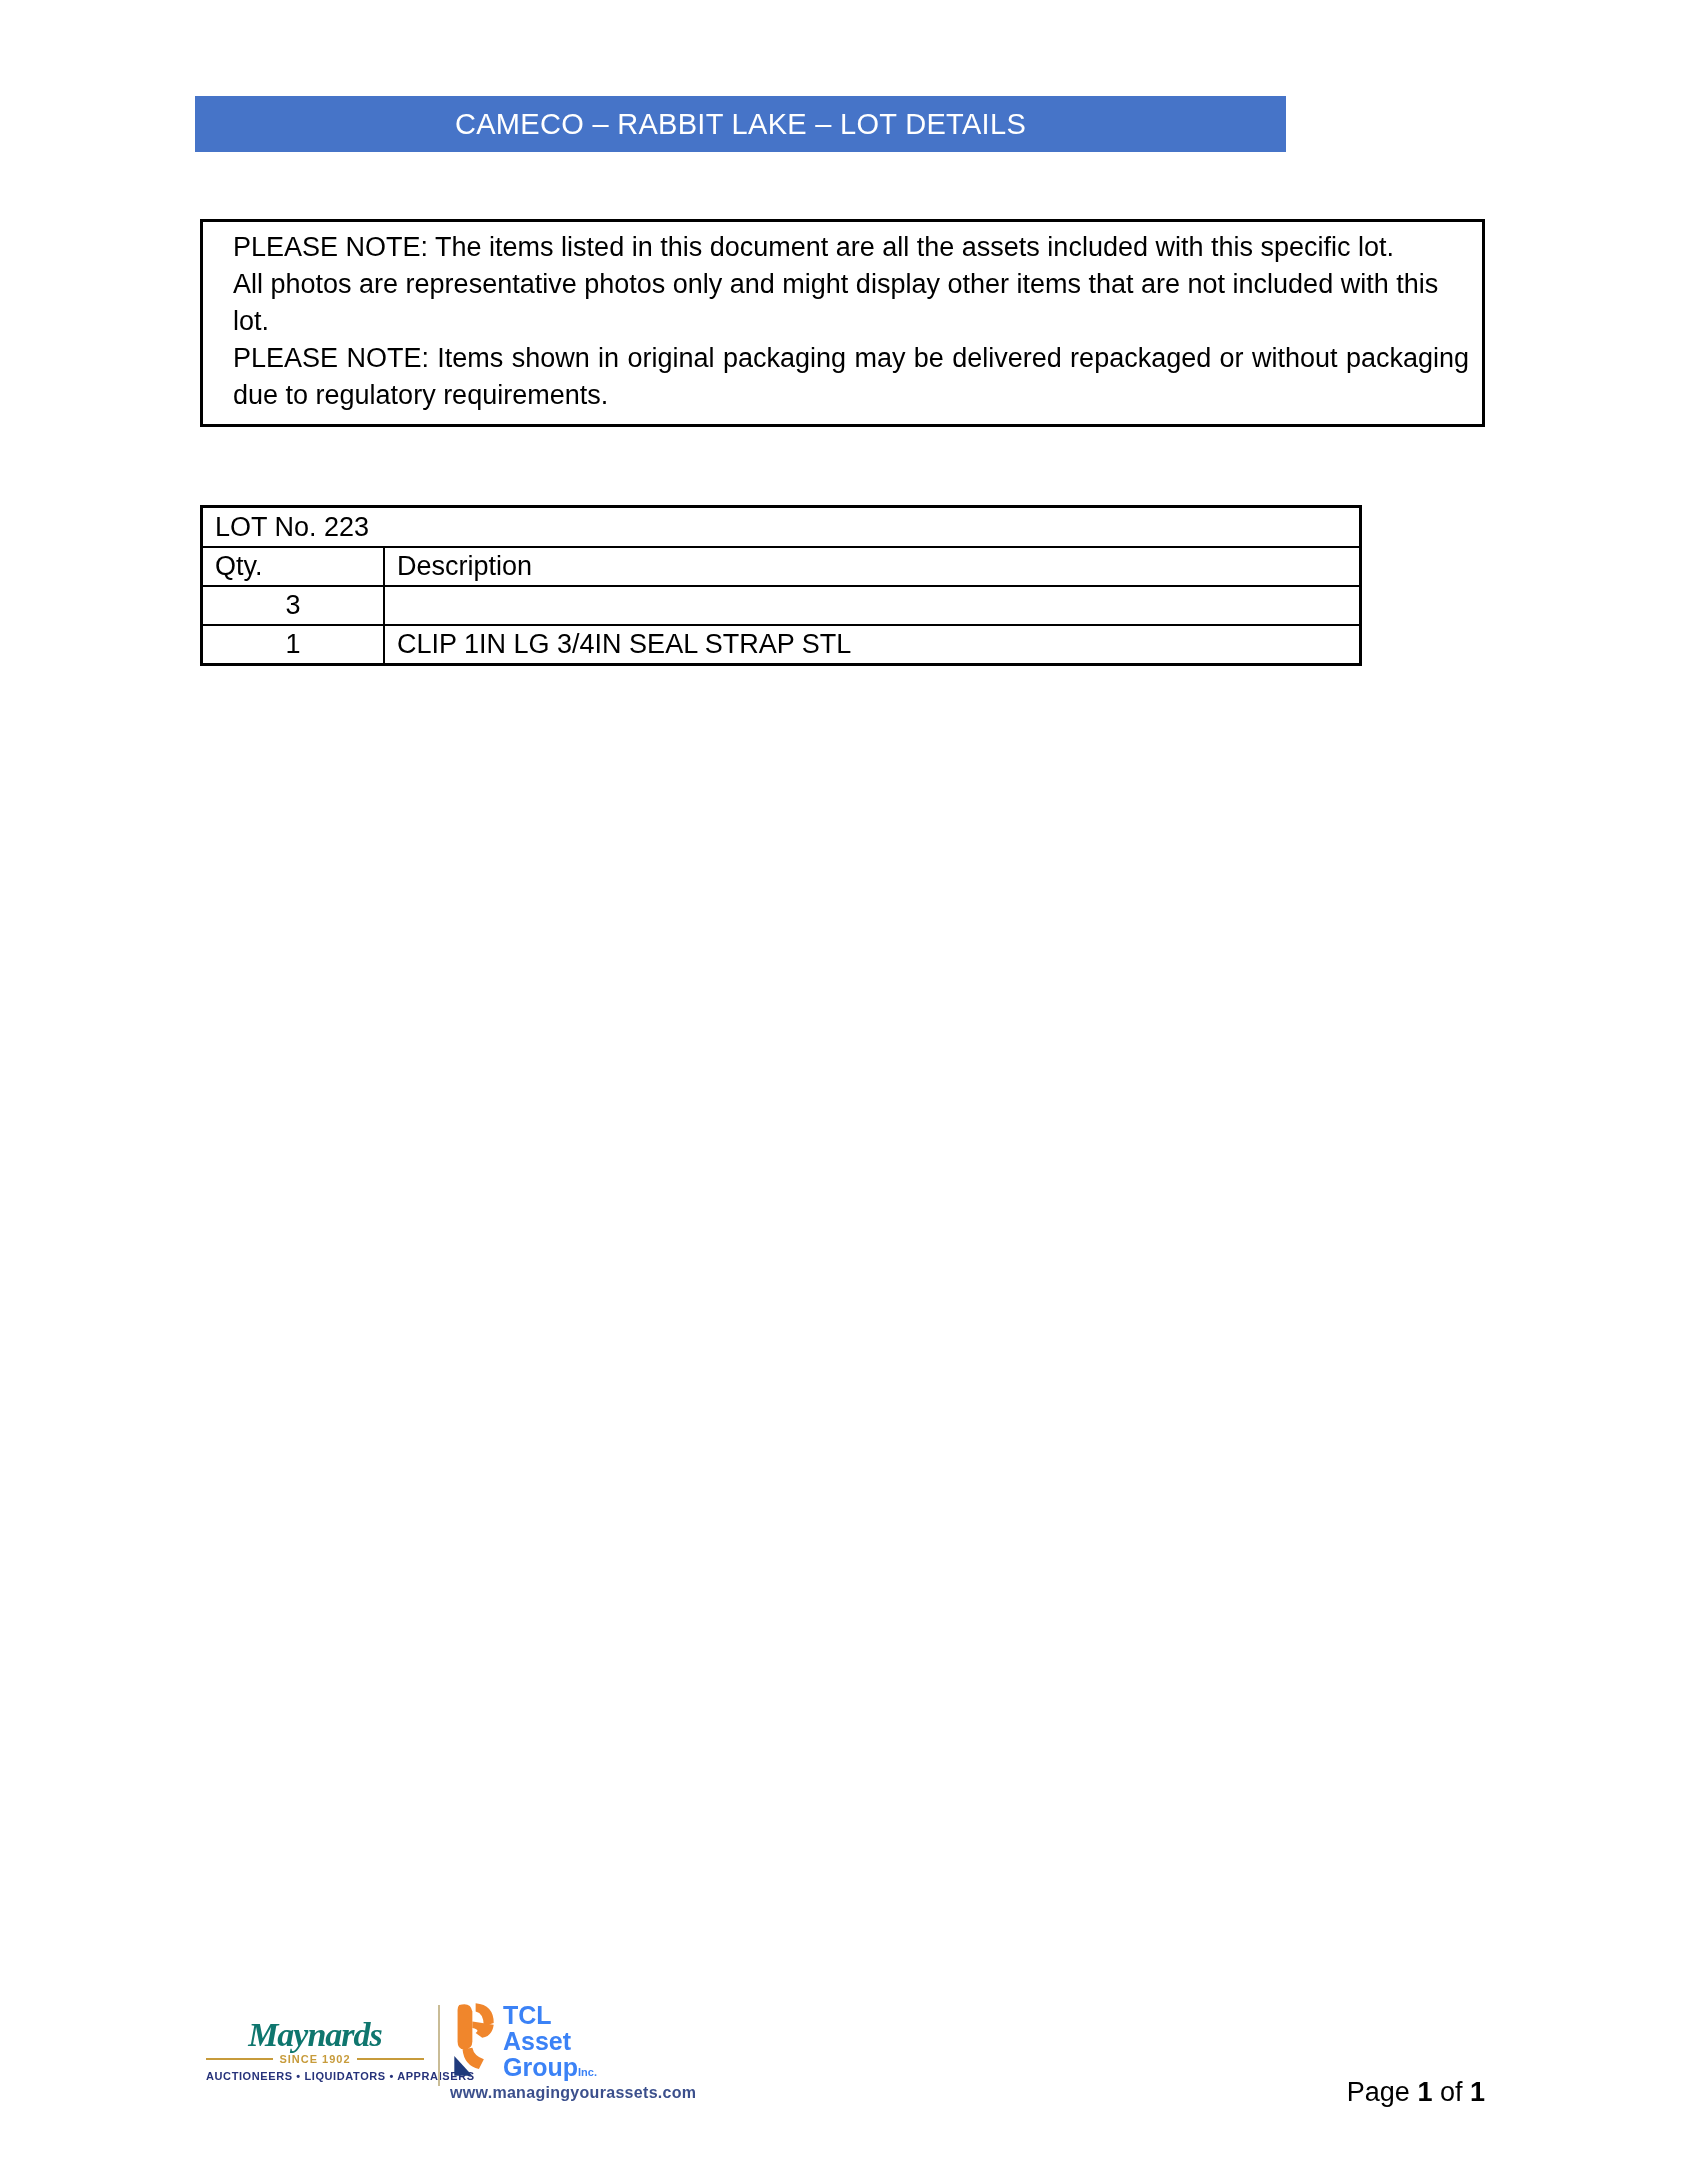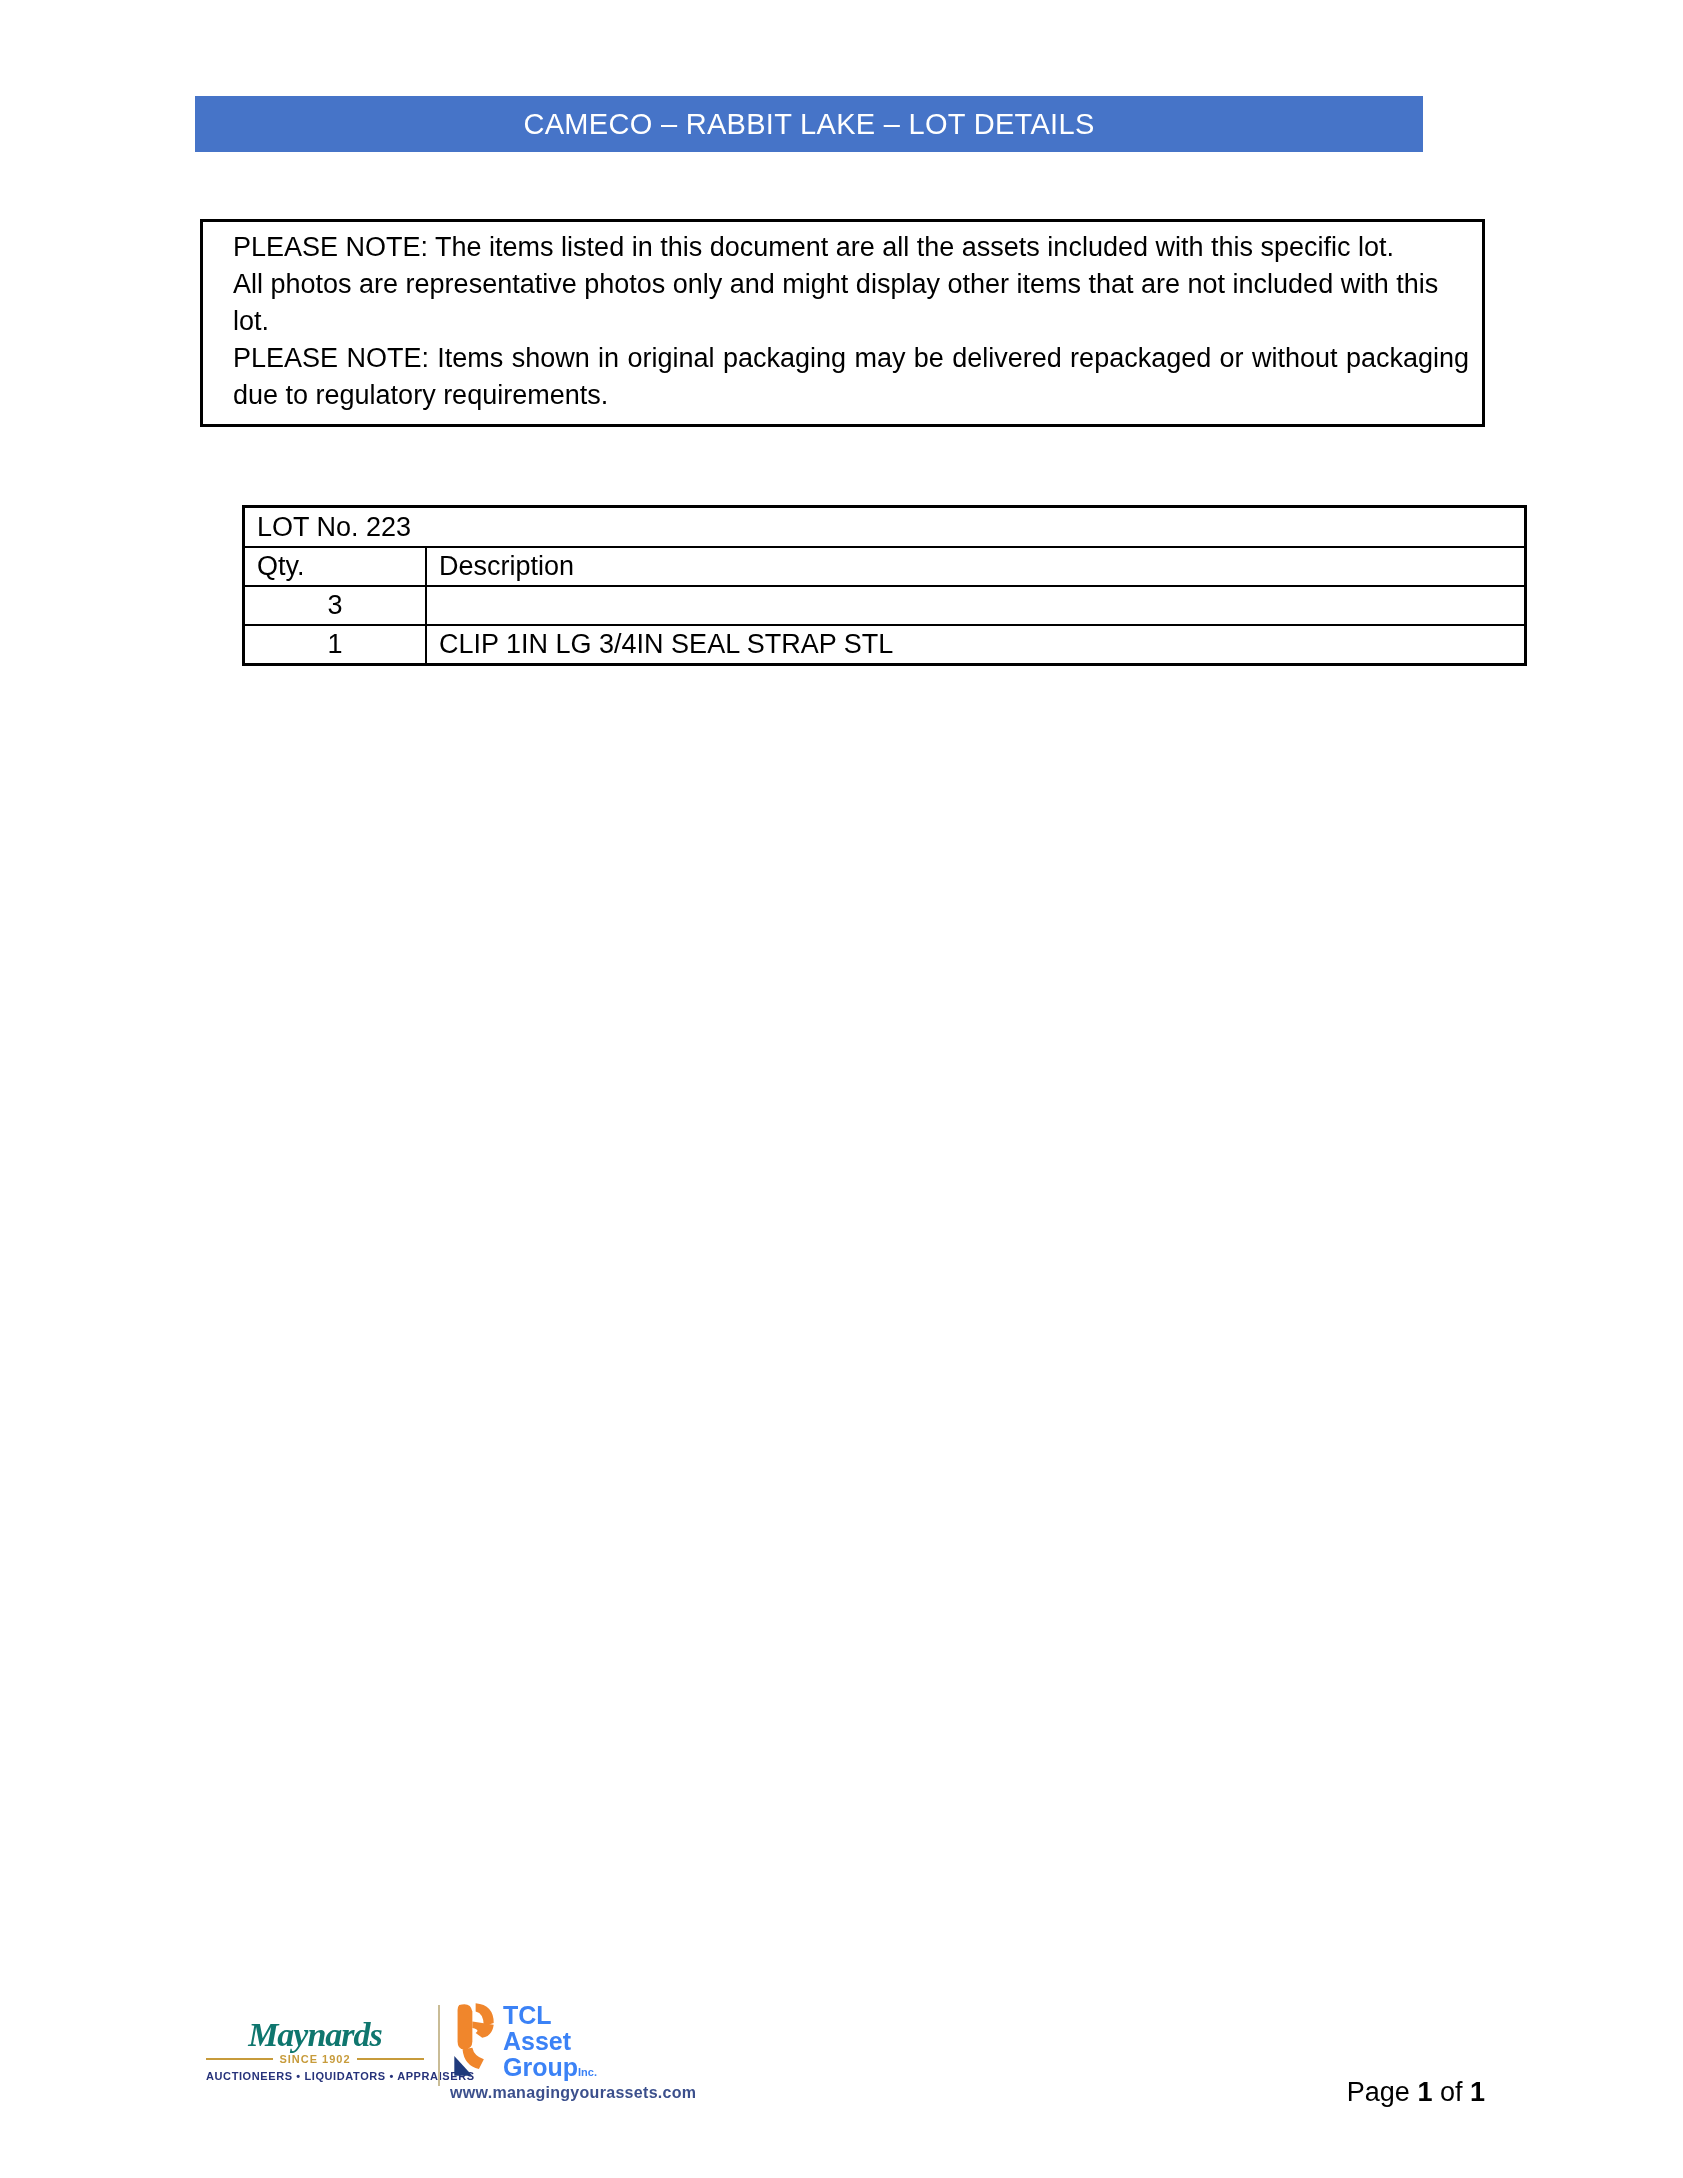--- a/index.html
+++ b/index.html
@@ -15,21 +15,21 @@
     font-family: "Liberation Sans", "DejaVu Sans", sans-serif;
     color: #000000;
     overflow: hidden;
   }
 
   
   .banner {
     position: absolute;
     left: 195px;
     top: 96px;
-    width: 1228px;
+    width: 1091px;
     height: 56px;
     background: #4674C8;
     display: flex;
     align-items: center;
     justify-content: center;
   }
   .banner-title {
     color: #ffffff;
     font-size: 29px;
     letter-spacing: 0.3px;
@@ -52,25 +52,24 @@
   }
   .notice-box p.justify {
     text-align: justify;
   }
 
   
   .lot-table {
     position: absolute;
     left: 200px;
     top: 505px;
-    width: 1285px;
+    width: 1162px;
     box-sizing: border-box;
     border: 3px solid #000000;
     font-size: 27px;
-    margin-left: 42px;
   }
   .lt-row {
     display: flex;
     align-items: stretch;
     height: 37px;
     border-top: 2px solid #000000;
   }
   .lt-row.lt-first {
     border-top: none;
     height: 38px;

